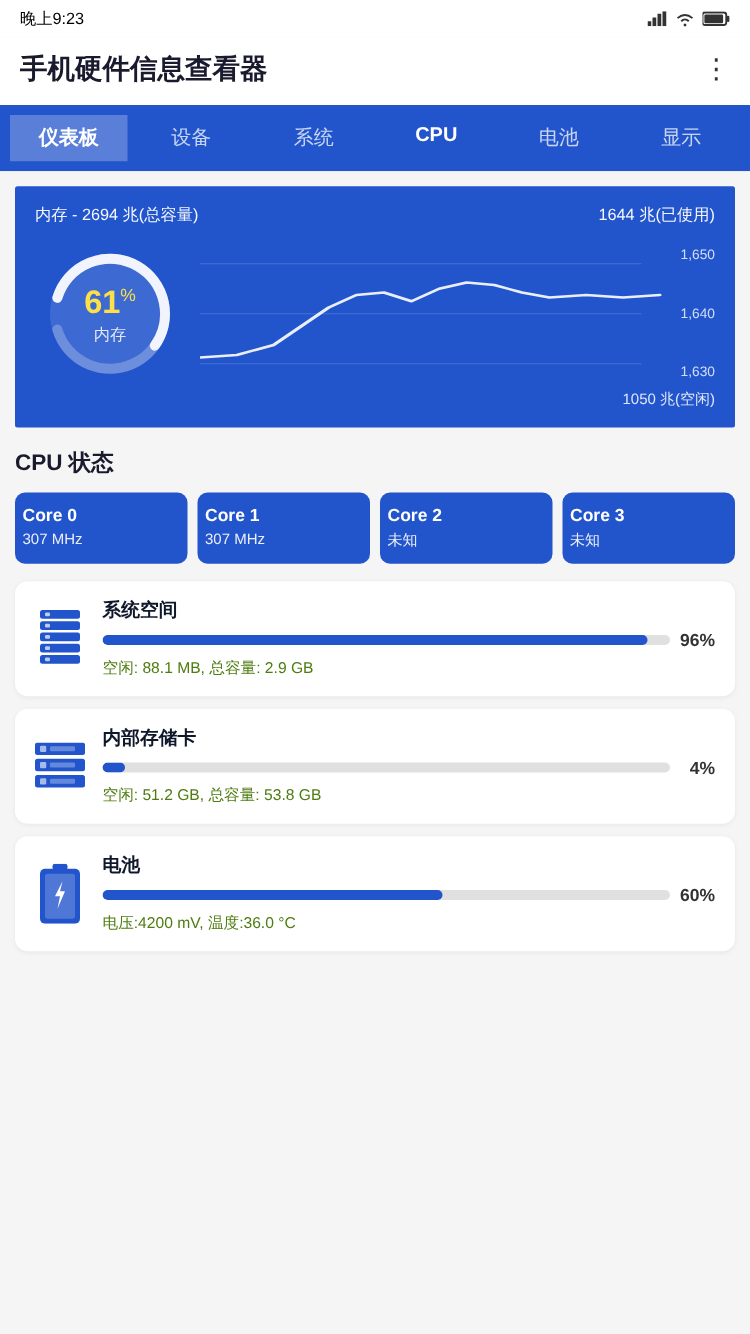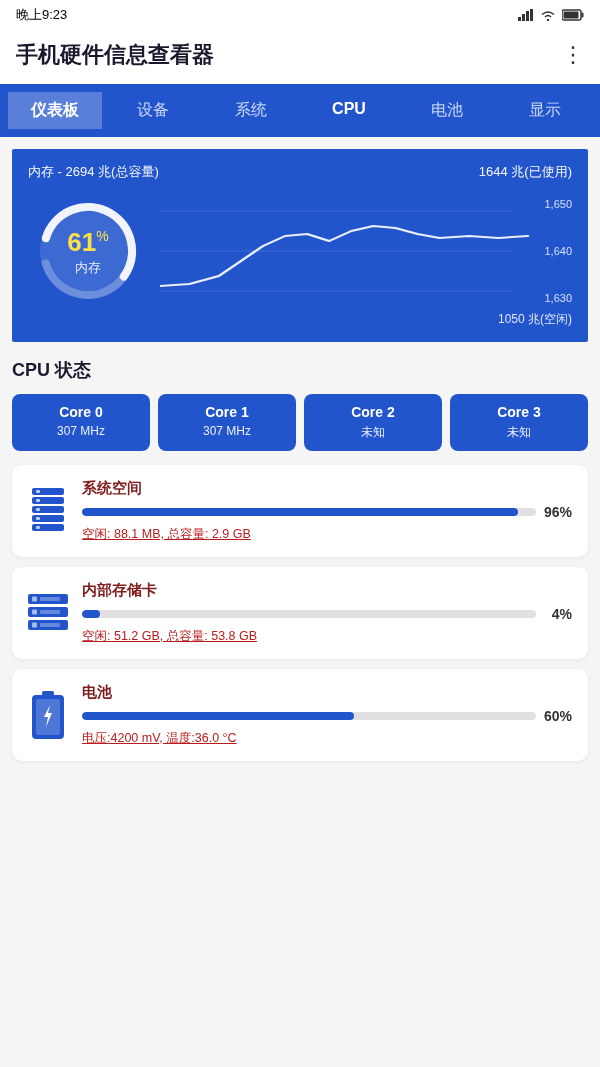--- a/index.html
+++ b/index.html
@@ -174,21 +174,21 @@
     .cpu-cores {
       display: flex;
       gap: 8px;
       margin-bottom: 14px;
     }
     .core-card {
       flex: 1;
       background: #2255cc;
       border-radius: 8px;
       padding: 10px 6px;
-      text-align: center;
+      text-align: left;
       color: #fff;
       font-size: 13px;
     }
     .core-name {
       font-weight: bold;
       font-size: 14px;
       margin-bottom: 4px;
     }
     .core-freq {
       font-size: 12px;
@@ -213,21 +213,21 @@
       display: flex;
       align-items: center;
       justify-content: center;
     }
     .info-details {
       flex: 1;
     }
     .info-title {
       font-size: 15px;
       font-weight: bold;
-      color: #7f1d1d;
+      color: #0f172a;
       margin-bottom: 6px;
     }
     .progress-row {
       display: flex;
       align-items: center;
       gap: 0;
       margin-bottom: 6px;
     }
     .progress-bar-bg {
       flex: 1;
@@ -243,22 +243,21 @@
     }
     .progress-percent {
       font-size: 14px;
       font-weight: bold;
       color: #333;
       min-width: 36px;
       text-align: right;
     }
     .info-sub {
       font-size: 12.5px;
-      color: #b91c1c;
-      text-decoration: underline;
+      color: #4d7c0f;
     }
   </style>
 </head>
 <body>
 
 <div class="status-bar">
   <span>晚上9:23</span>
   <div class="status-bar-right">
 
     <svg width="16" height="12" viewBox="0 0 16 12">

